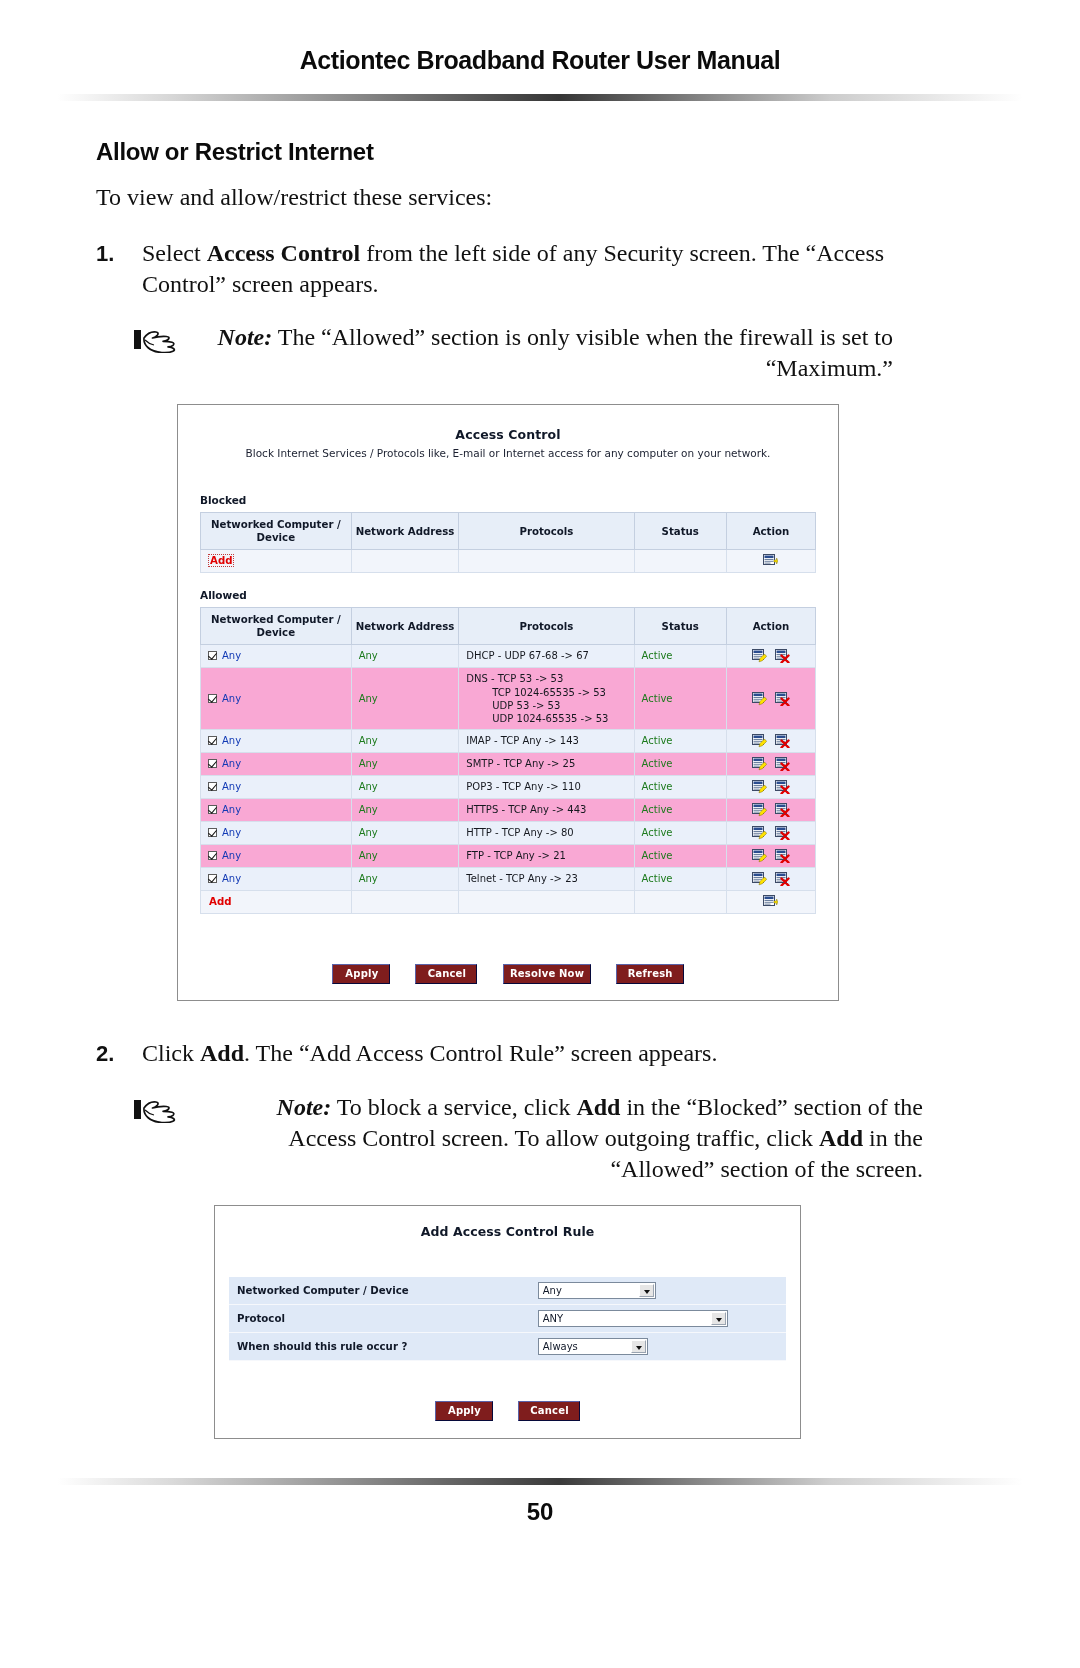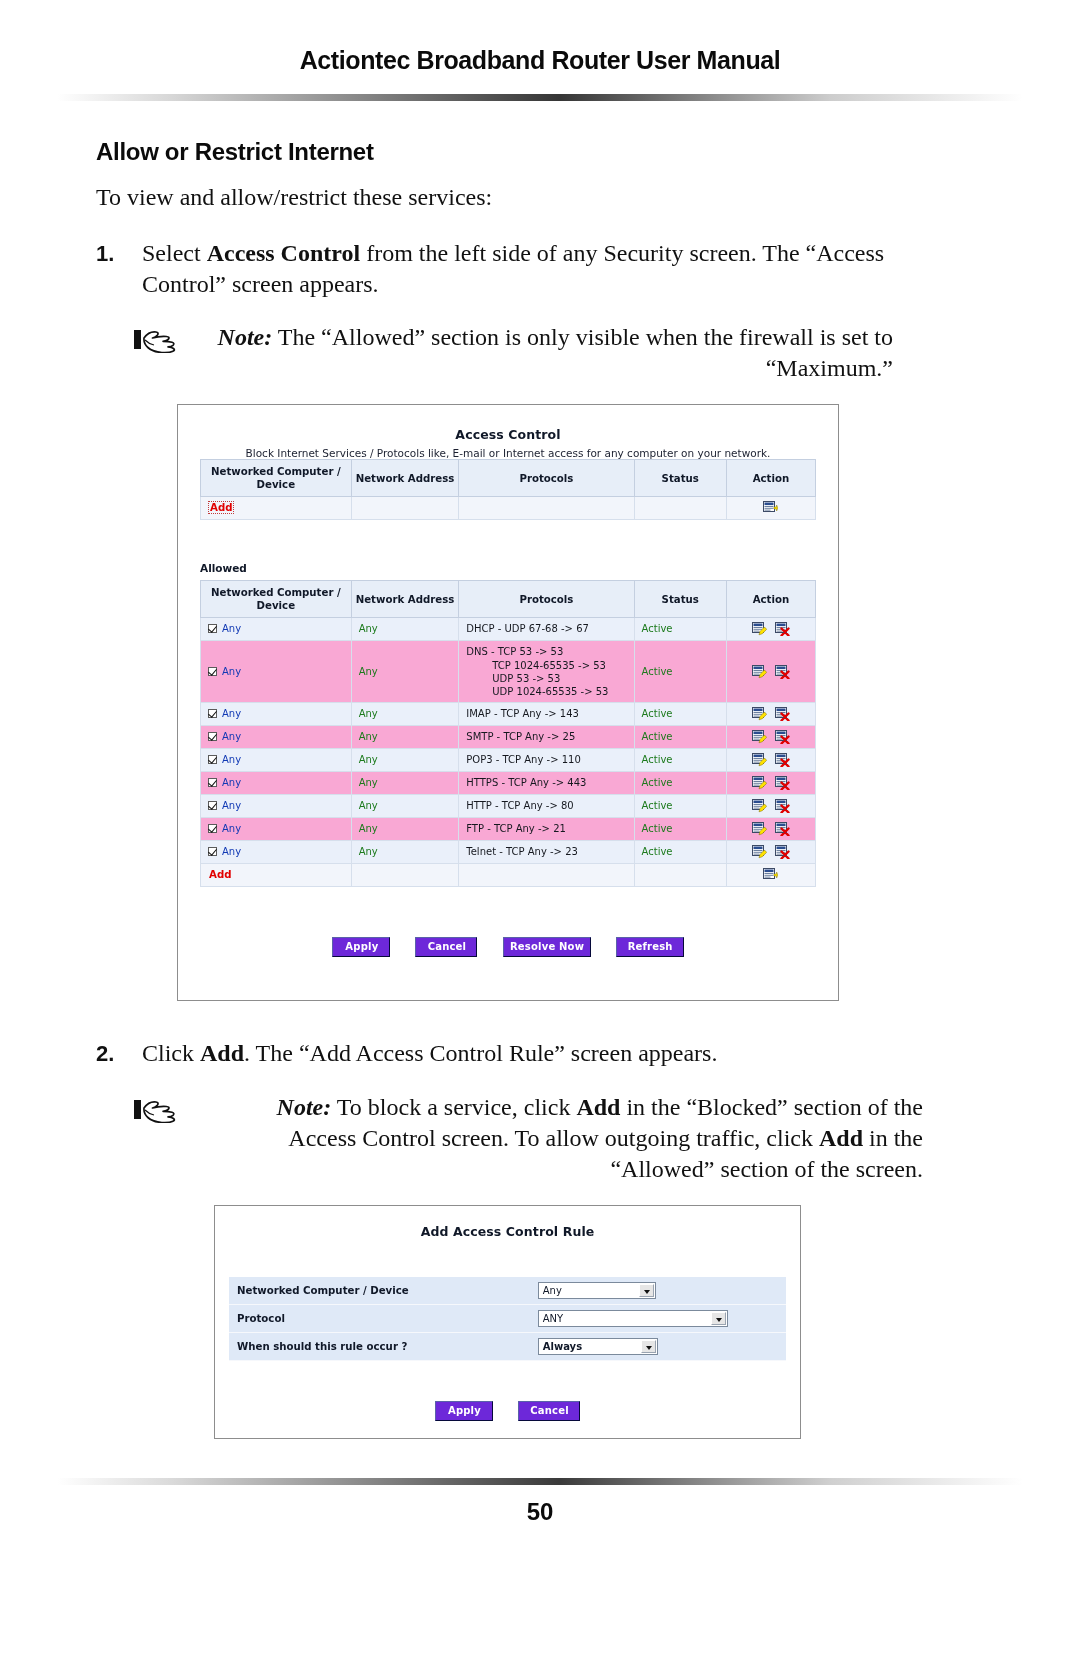--- a/index.html
+++ b/index.html
@@ -145,21 +145,21 @@
   .proto-multi { line-height:13px; }
   .proto-multi .ind { display:block; padding-left:26px; }
 
   .act-cell { text-align:center; white-space:nowrap; }
   .act-cell svg { vertical-align:middle; }
   .act-cell svg + svg { margin-left:8px; }
 
   .btnbar { text-align:center; }
   .ui-btn {
     display:inline-block;
-    background:#6d28d9;
+    background:#7f1d1d;
     color:#ffffff;
     font-family:"DejaVu Sans", sans-serif;
     font-size:10px; font-weight:bold;
     padding:3px 0 4px 1px;
     border-top:1px solid #5a62a8;
     border-left:1px solid #5a62a8;
     border-right:1px solid #06093a;
     border-bottom:1px solid #06093a;
     text-align:center;
     letter-spacing:0.2px;
@@ -202,21 +202,21 @@
     border-left-color:#ffffff;
   }
   .sel .arrow::after {
     content:""; position:absolute; left:4px; top:5px;
     border-left:3.5px solid transparent;
     border-right:3.5px solid transparent;
     border-top:4px solid #111;
   }
   .sel.w-dev  { width:118px; }
   .sel.w-prot { width:190px; }
-  .sel.w-when { width:120px;font-weight:bold; }
+  .sel.w-when { width:110px; }
 
   
   .footer-rule {
     position:absolute; left:57px; top:1478px; width:966px; height:7px;
     background:linear-gradient(to right,
        rgba(255,255,255,0) 0%,
        rgba(120,120,120,0.28) 12%,
        rgba(40,40,40,0.70) 40%,
        rgba(20,20,20,0.84) 52%,
        rgba(110,110,110,0.33) 80%,
@@ -258,20 +258,21 @@
   </div>
 
   <div class="shot ui" id="shot-access">
 
     <div style="padding:22px 22px 0 22px;">
       <div class="ui-title">Access Control</div>
       <div class="ui-sub">Block Internet Services / Protocols like, E-mail or Internet access for any computer on your network.</div>
     </div>
 
     <div style="padding:0 22px;">
+      <div class="group-label" style="margin-top:35px; margin-bottom:6px;">Blocked</div>
       <table class="acl">
         <thead>
           <tr>
             <th class="c-dev">Networked Computer / Device</th>
             <th class="c-addr">Network Address</th>
             <th class="c-proto">Protocols</th>
             <th class="c-stat">Status</th>
             <th class="c-act">Action</th>
           </tr>
         </thead>
@@ -290,21 +291,21 @@
                 <rect x="1.5" y="8.6" width="6" height="1" fill="#6b7f9e"></rect>
                 <path d="M11 6 l2.6 0 l0 -2 l1.2 3 l-1.2 3 l0 -2 l-2.6 0 z" fill="#ffe200" stroke="#8a7a00" stroke-width="0.5"></path>
               </svg>
             </td>
           </tr>
         </tbody>
       </table>
     </div>
 
     <div style="padding:0 22px;">
-      <div class="group-label" style="margin-top:42px; margin-bottom:6px;">Allowed</div>
+      <div class="group-label" style="margin-top:16px; margin-bottom:6px;">Allowed</div>
       <table class="acl">
         <thead>
           <tr>
             <th class="c-dev">Networked Computer / Device</th>
             <th class="c-addr">Network Address</th>
             <th class="c-proto">Protocols</th>
             <th class="c-stat">Status</th>
             <th class="c-act">Action</th>
           </tr>
         </thead>

